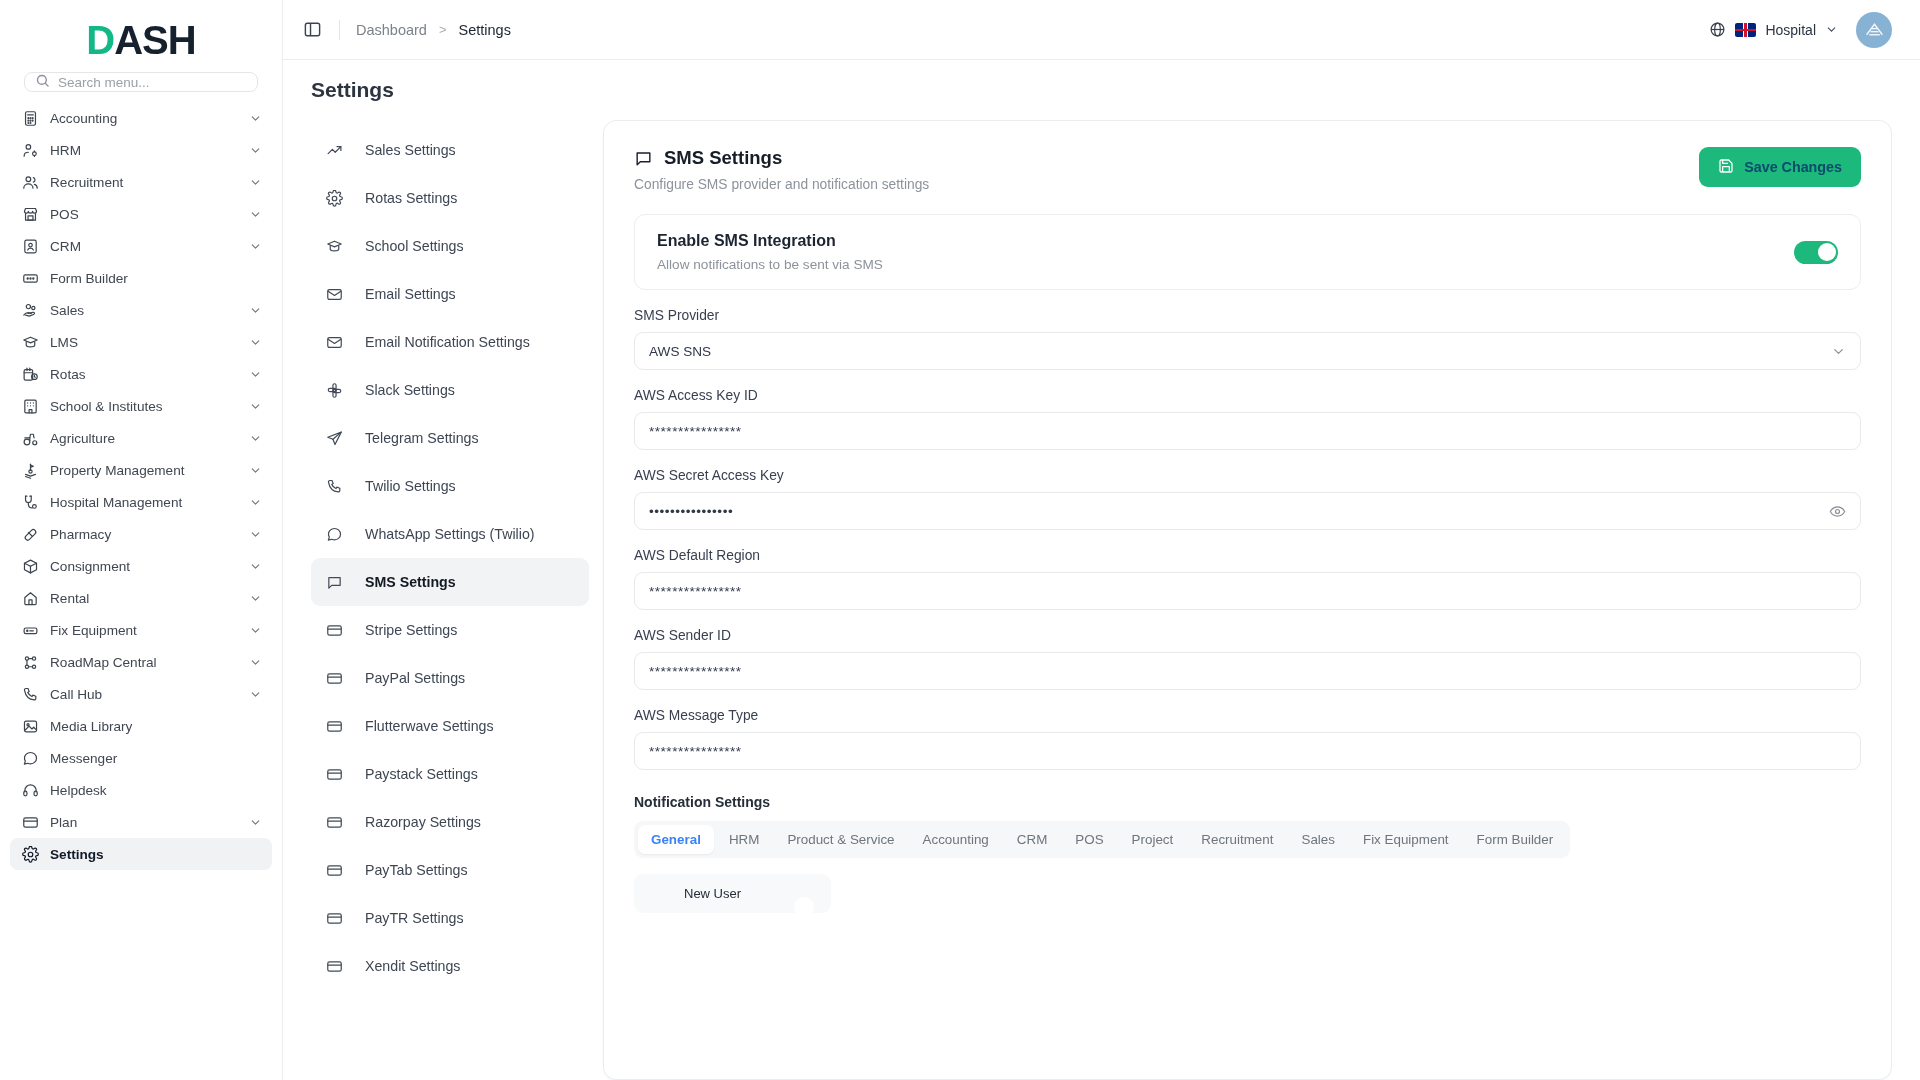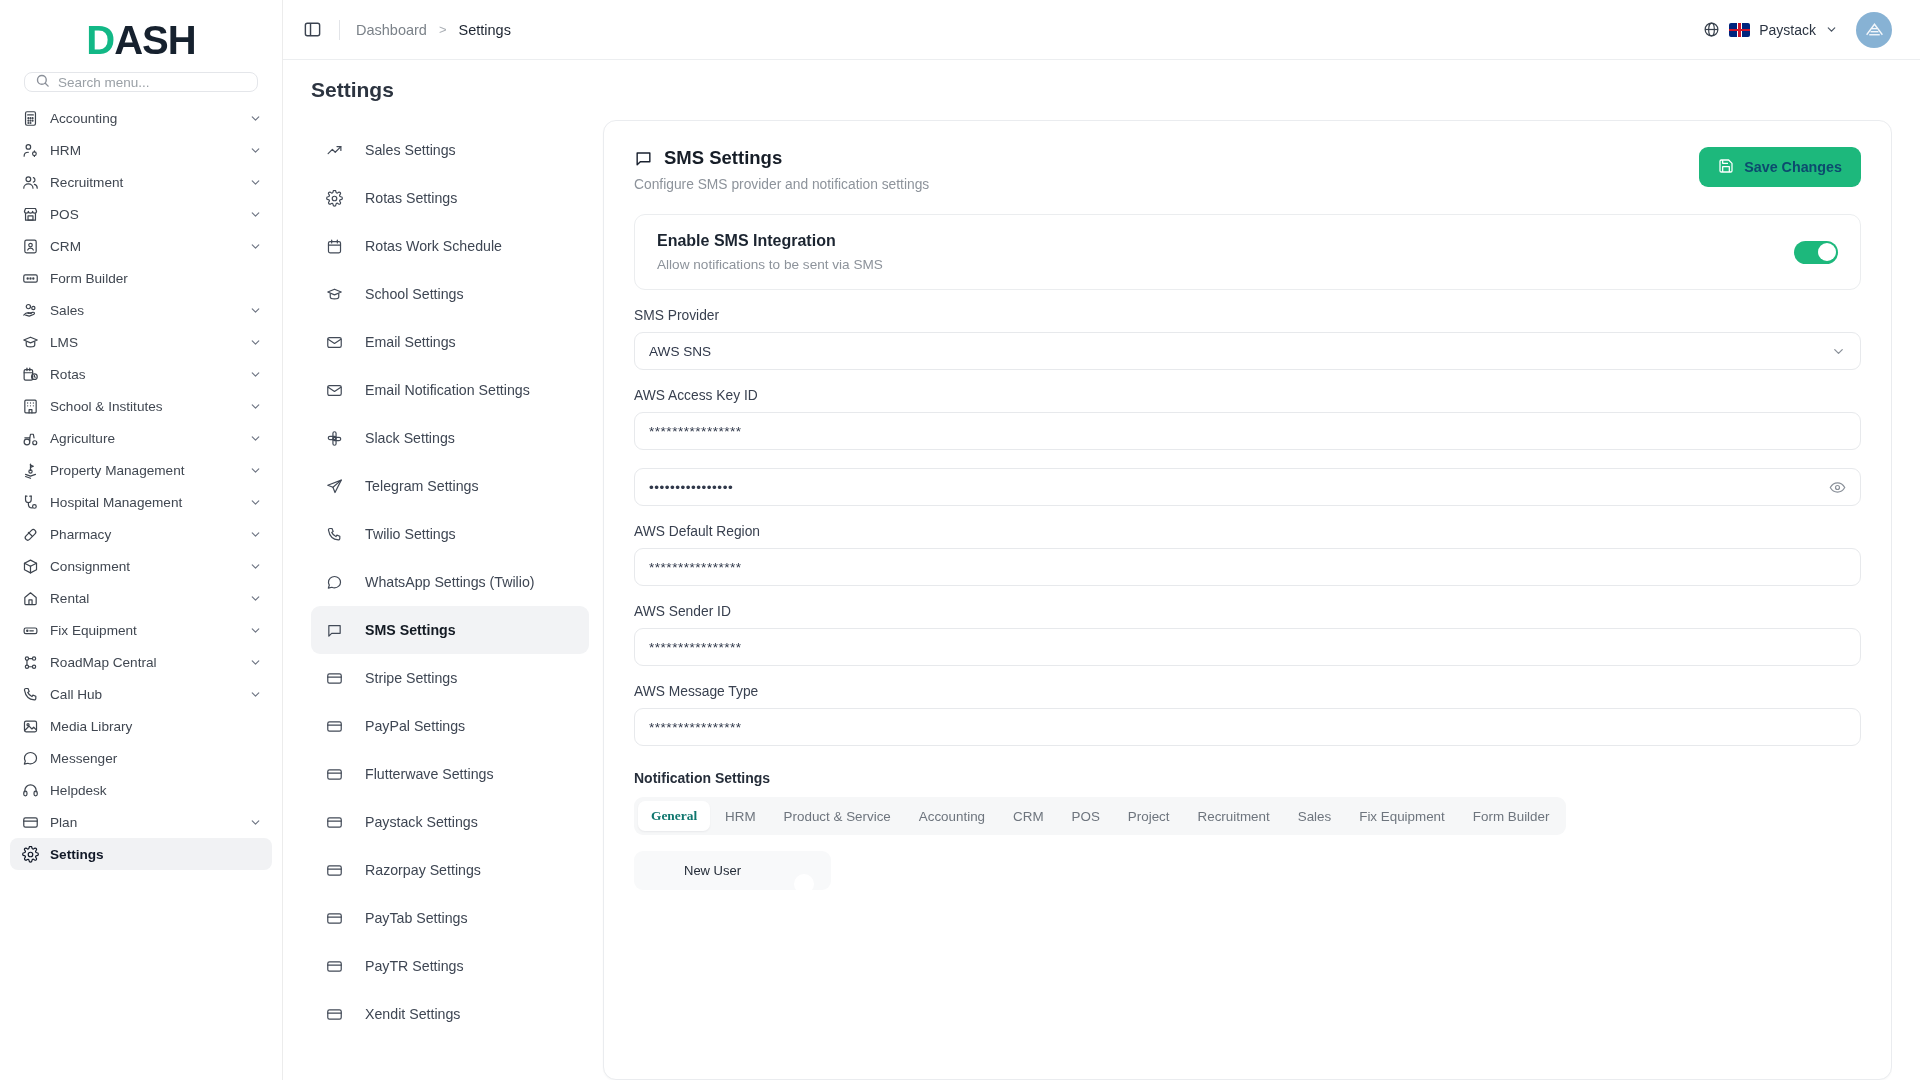--- a/index.html
+++ b/index.html
@@ -165,21 +165,21 @@
 
   .notif-label { font-size: 14px; font-weight: 600; color: #262e3a; margin-top: 24px; margin-bottom: 11px; }
   .tabs {
     background: #f6f7f8; border-radius: 9px; padding: 4px;
     display: inline-flex; align-items: center; gap: 2px;
   }
   .tab {
     padding: 7px 13px; border-radius: 7px; font-size: 13.4px;
     color: #6e757e; cursor: pointer; white-space: nowrap;
   }
-  .tab.active { background: #fff; color: #0f766e; font-weight: 600; box-shadow: 0 1px 2px rgba(16,24,40,.06); font-family: Liberation Serif, serif; }
+  .tab.active { background: #fff; color: #3b82f6; font-weight: 600; box-shadow: 0 1px 2px rgba(16,24,40,.06); }
 
   .notif-row {
     margin-top: 16px; width: 197px; background: #f8f9fa;
     border-radius: 9px; padding: 12px 14px;
     display: flex; align-items: center;
   }
   .notif-row .name { font-size: 13px; color: #242c38; margin-left: 36px; }
   .toggle.lg { width: 47px; height: 26px; border-radius: 14px; flex: 0 0 47px; }
   .toggle.lg .knob { width: 20px; height: 20px; top: 3px; right: 3px; }
 </style>
@@ -548,21 +548,21 @@
       <div class="topbar-right">
         <div class="lang">
           <span class="globe">
             <svg width="17" height="17" viewBox="0 0 24 24" fill="none" stroke="#37404c" stroke-width="1.7">
                 <circle cx="12" cy="12" r="9"></circle>
                 <ellipse cx="12" cy="12" rx="4" ry="9"></ellipse>
                 <line x1="3" y1="12" x2="21" y2="12"></line>
               </svg>
           </span>
           <span class="flag"></span>
-          <span>Paystack</span>
+          <span>Hospital</span>
           <span class="chev">
             <svg width="13" height="13" viewBox="0 0 24 24" fill="none" stroke="#4b5563" stroke-width="2.2" stroke-linecap="round">
                 <polyline points="6 9 12 15 18 9"></polyline>
               </svg>
           </span>
         </div>
         <div class="avatar">
           <svg width="21" height="21" viewBox="0 0 24 24" fill="none" stroke="#f3f7fb" stroke-width="1.6">
               <path d="M3 18 12 6l9 12"></path>
               <path d="M6 18h12"></path>
@@ -590,31 +590,20 @@
             <span>Sales Settings</span>
           </div>
           <div class="subnav-item">
             <span class="ico">
               <svg width="17" height="17" viewBox="0 0 24 24" fill="none" stroke="currentColor" stroke-width="1.7" stroke-linecap="round" stroke-linejoin="round">
                 <circle cx="12" cy="12" r="3.2"></circle>
                 <path d="M19.4 14.5a1.7 1.7 0 0 0 .3 1.9l.1.1a2 2 0 1 1-2.8 2.8l-.1-.1a1.7 1.7 0 0 0-2.9 1.2v.3a2 2 0 1 1-4 0v-.2a1.7 1.7 0 0 0-2.9-1.2l-.1.1A2 2 0 1 1 4.2 16.5l.1-.1a1.7 1.7 0 0 0-1.2-2.9H2.9a2 2 0 1 1 0-4h.2a1.7 1.7 0 0 0 1.2-2.9l-.1-.1A2 2 0 1 1 7 3.7l.1.1a1.7 1.7 0 0 0 2.9-1.2v-.2a2 2 0 1 1 4 0v.2A1.7 1.7 0 0 0 16.9 3.8l.1-.1a2 2 0 1 1 2.8 2.8l-.1.1a1.7 1.7 0 0 0 1.2 2.9h.2a2 2 0 1 1 0 4h-.2a1.7 1.7 0 0 0-1.5 1z"></path>
               </svg>
             </span>
             <span>Rotas Settings</span>
-          </div>
-          <div class="subnav-item">
-            <span class="ico">
-              <svg width="17" height="17" viewBox="0 0 24 24" fill="none" stroke="currentColor" stroke-width="1.7" stroke-linecap="round" stroke-linejoin="round">
-                <rect x="3.5" y="5" width="17" height="16" rx="2.2"></rect>
-                <line x1="3.5" y1="10" x2="20.5" y2="10"></line>
-                <line x1="8" y1="3" x2="8" y2="7"></line>
-                <line x1="16" y1="3" x2="16" y2="7"></line>
-              </svg>
-            </span>
-            <span>Rotas Work Schedule</span>
           </div>
           <div class="subnav-item">
             <span class="ico">
               <svg width="17" height="17" viewBox="0 0 24 24" fill="none" stroke="currentColor" stroke-width="1.7" stroke-linecap="round" stroke-linejoin="round">
                 <path d="M2.5 8.5 12 4.5l9.5 4-9.5 4z"></path>
                 <path d="M6 11v4.5c0 1.6 2.7 2.7 6 2.7s6-1.1 6-2.7V11"></path>
               </svg>
             </span>
             <span>School Settings</span>
           </div>
@@ -803,20 +792,21 @@
                   </span>
                 </div>
               </div>
               <div class="field">
                 <div class="field-label">AWS Access Key ID</div>
                 <div class="field-box">
                   <span class="val">****************</span>
                 </div>
               </div>
               <div class="field">
+                <div class="field-label">AWS Secret Access Key</div>
                 <div class="field-box">
                   <span class="val">••••••••••••••••</span>
                   <span class="trail">
                     <svg width="17" height="17" viewBox="0 0 24 24" fill="none" stroke="#8a9099" stroke-width="1.7">
                       <path d="M1.8 12S5.5 5.5 12 5.5 22.2 12 22.2 12 18.5 18.5 12 18.5 1.8 12 1.8 12z"></path>
                       <circle cx="12" cy="12" r="2.8"></circle>
                     </svg>
                   </span>
                 </div>
               </div>

